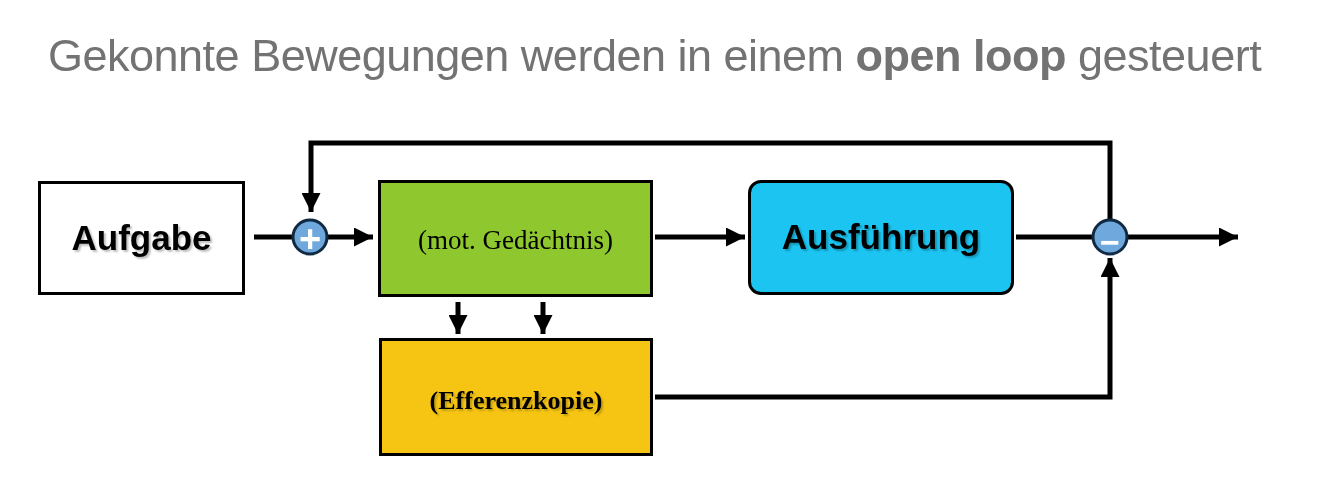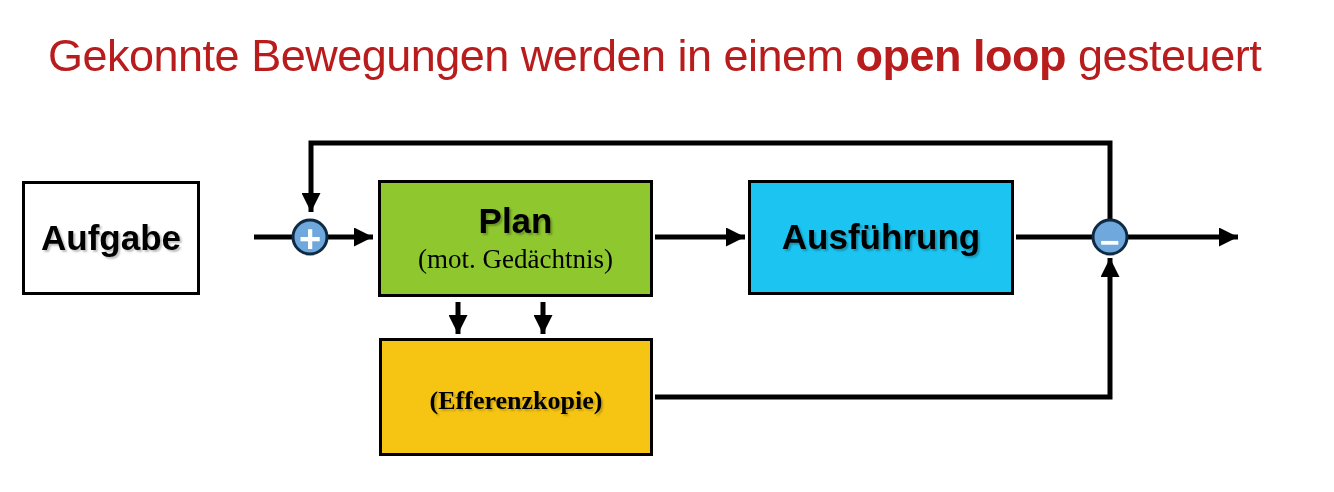--- a/index.html
+++ b/index.html
@@ -11,21 +11,21 @@
     overflow: hidden;
     font-family: "Liberation Sans", sans-serif;
   }
   .title {
     position: absolute;
     left: 48px;
     top: 30px;
     margin: 0;
     font-size: 45px;
     font-weight: 400;
-    color: #b91c1c;
+    color: #737373;
     white-space: nowrap;
     letter-spacing: -0.5px;
   }
   .title b { font-weight: 700; }
   .connectors {
     position: absolute;
     left: 0; top: 0;
     width: 1334px;
     height: 492px;
     z-index: 1;
@@ -42,21 +42,21 @@
     text-align: center;
     color: #000000;
   }
   .node .label {
     font-size: 35px;
     font-weight: 700;
     line-height: 1.1;
     text-shadow: 2px 2px 2px rgba(0,0,0,0.25);
   }
   .node .sublabel { line-height: 1.1; font-family: Liberation Serif, serif; }
-  .node-aufgabe { left: 22px;  top: 181px; width: 178px; height: 114px; }
+  .node-aufgabe { left: 38px;  top: 181px; width: 207px; height: 114px; }
   .node-plan    { left: 378px; top: 180px; width: 275px; height: 117px; }
   .node-plan .sublabel { font-size: 27px; font-weight: 400; margin-top: 4px; }
   .node-ausfuehrung { left: 748px; top: 180px; width: 266px; height: 115px; }
   .node-vorhersage  { left: 379px; top: 338px; width: 274px; height: 118px; }
   .node-vorhersage .label { margin-top: 2px; }
   .node-vorhersage .sublabel {
     font-size: 26px; font-weight: 700; margin-top: 8px;
     text-shadow: 2px 2px 2px rgba(0,0,0,0.2);
     text-align: center;
   }
@@ -106,25 +106,24 @@
       <circle cx="1110" cy="237" r="17" stroke-width="3" stroke="#102A43" fill="#6FA8DC"></circle>
       <text x="1110" y="242" text-anchor="middle" dominant-baseline="central" class="junction-symbol" font-size="34">−</text>
     </g>
   </svg>
 
   <div class="node node-aufgabe" style="background-color: rgb(255, 255, 255);">
     <span class="label">Aufgabe</span>
   </div>
 
   <div class="node node-plan" style="background-color: rgb(142, 199, 46);">
-    <span class="label">Plan</span>
     <span class="sublabel">(mot. Gedächtnis)</span>
   </div>
 
-  <div class="node node-ausfuehrung" style="background-color: rgb(28, 197, 241);">
+  <div class="node node-ausfuehrung" style="background-color: rgb(28, 197, 241); border-radius: 13px;">
     <span class="label">Ausführung</span>
   </div>
 
   <div class="node node-vorhersage" style="background-color: rgb(246, 197, 19);">
     <span class="sublabel">(Efferenzkopie)</span>
   </div>
 
 </div>
 
 </body></html>

